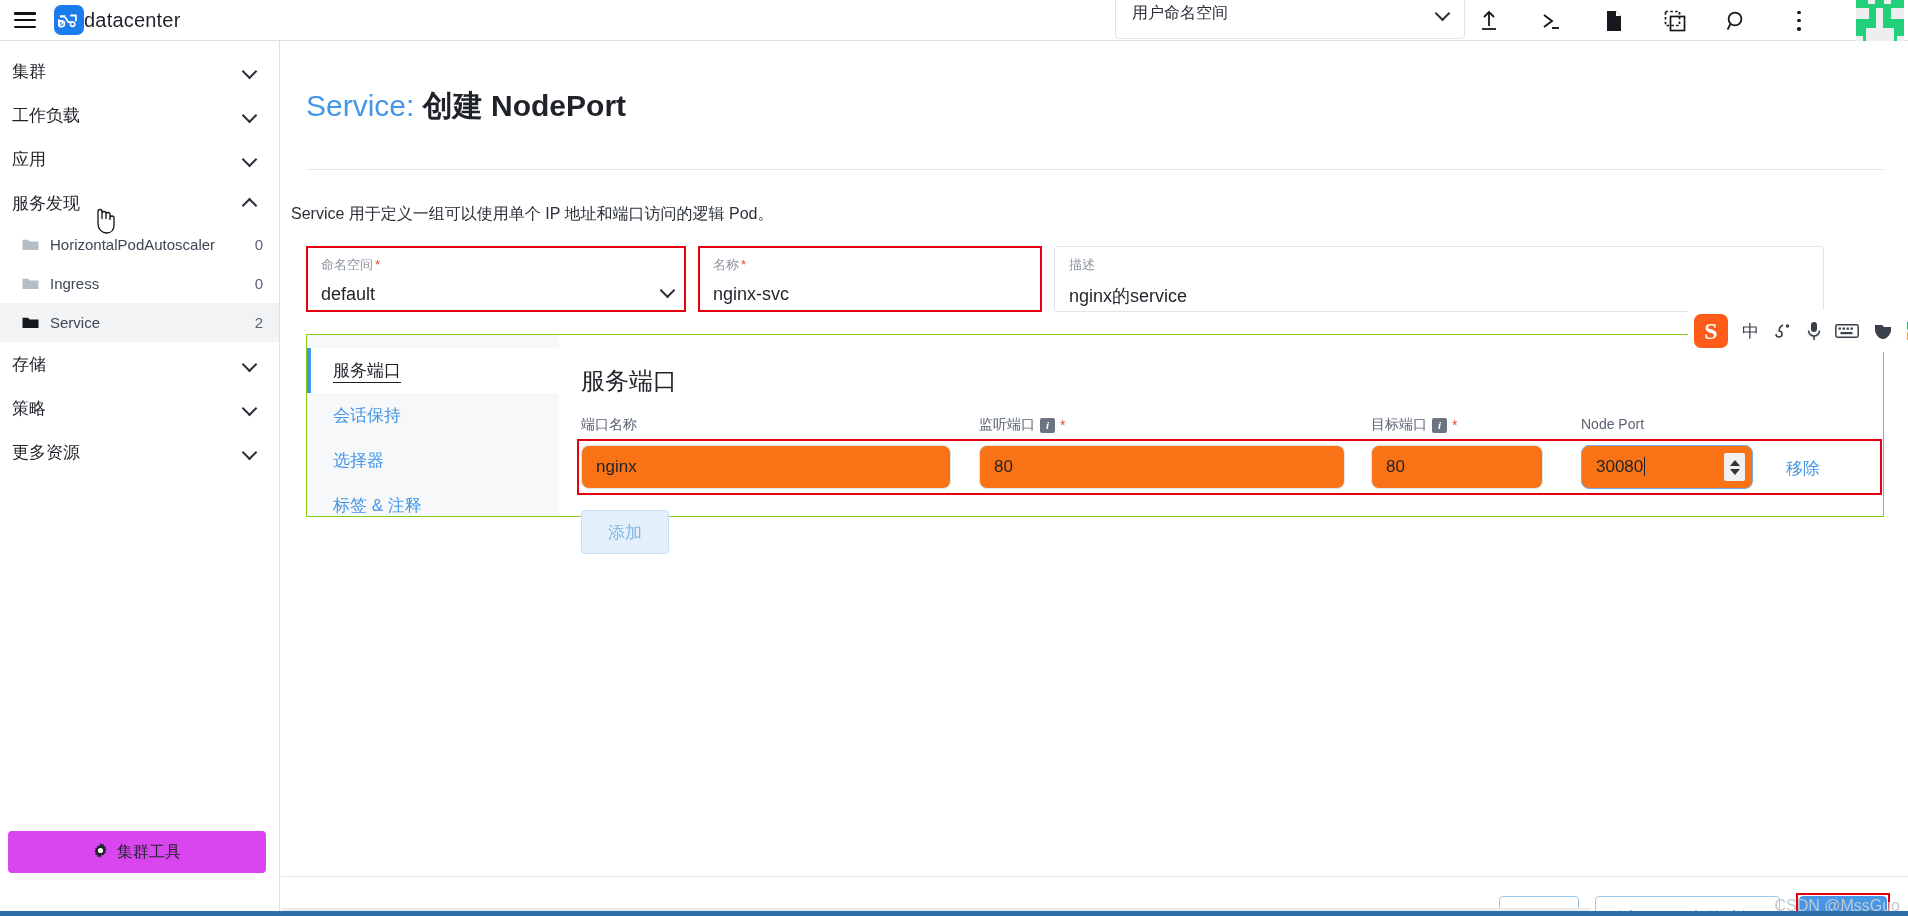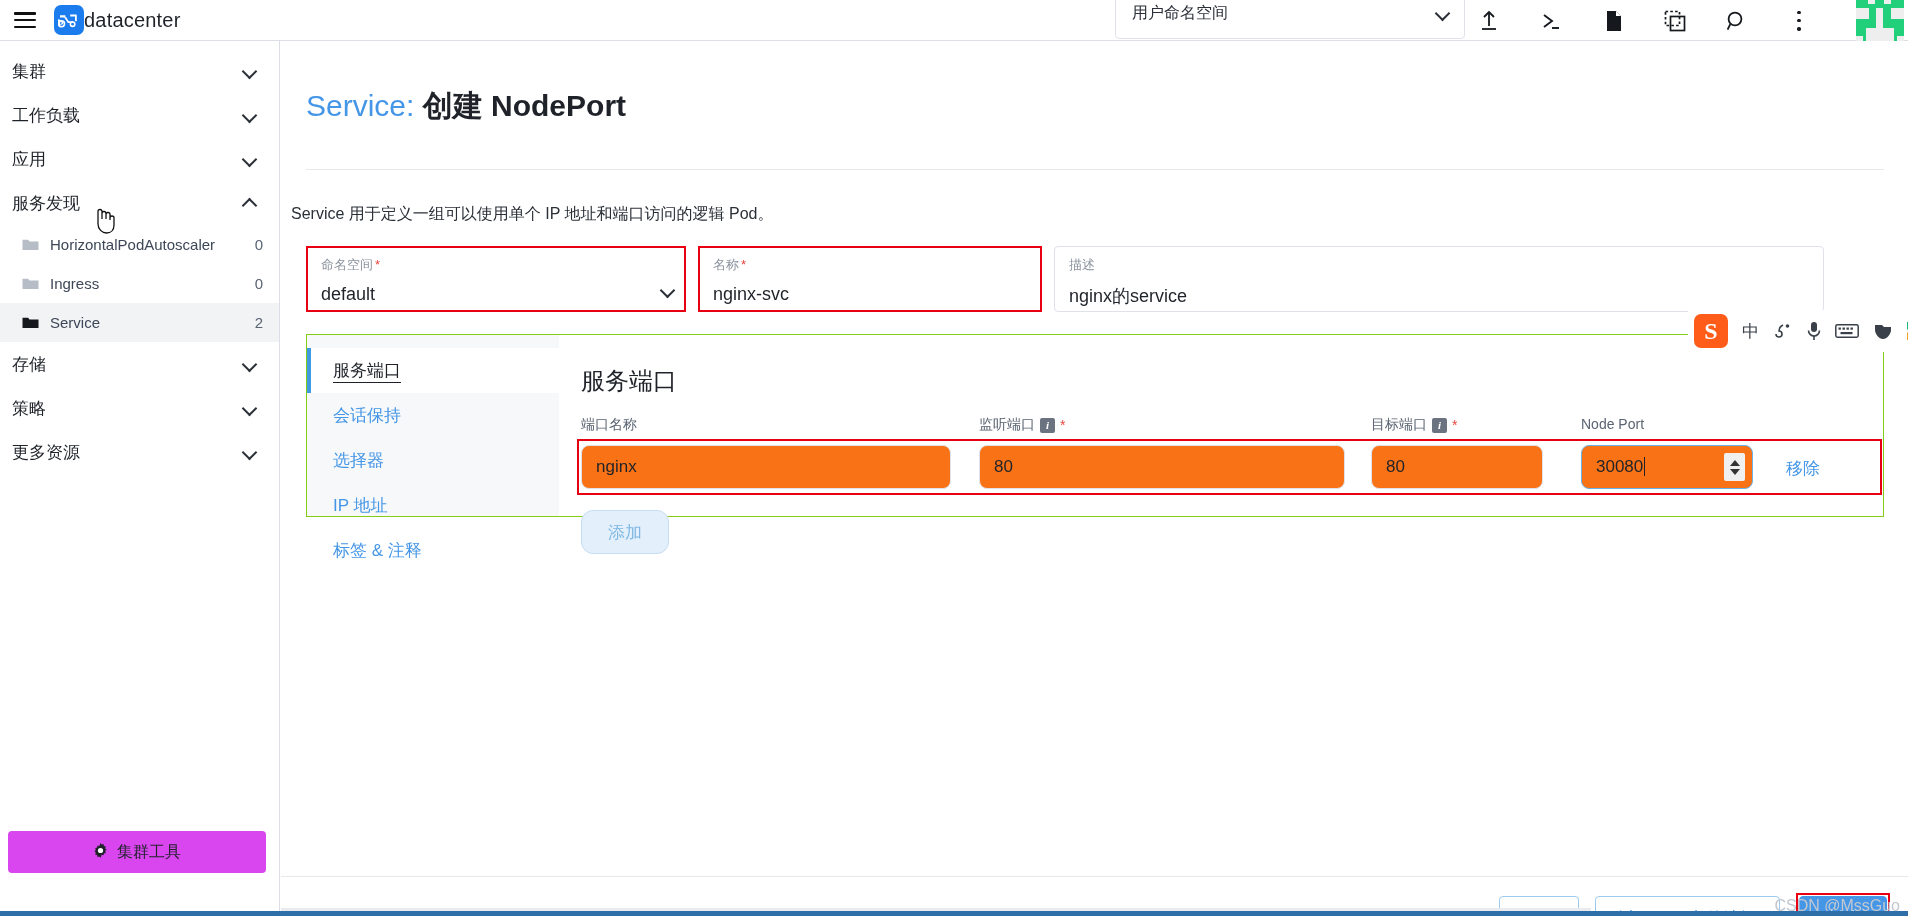--- a/index.html
+++ b/index.html
@@ -151,21 +151,21 @@
     position: absolute; right: 7px; top: 50%; transform: translateY(-50%);
     width: 21px; height: 28px; background: #f0f0f0; border-radius: 2px;
     display: flex; flex-direction: column; align-items: center; justify-content: center; gap: 3px; cursor: pointer;
   }
   .spinner .up, .spinner .dn { width: 0; height: 0; border-left: 5px solid transparent; border-right: 5px solid transparent; }
   .spinner .up { border-bottom: 6px solid #333; }
   .spinner .dn { border-top: 6px solid #333; }
   #remove-link { position: absolute; left: 1205px; top: 12px; font-size: 17px; color: #4596e6; cursor: pointer; }
   #btn-add {
     position: absolute; left: 22px; top: 175px; width: 88px; height: 44px;
-    background: #e3f0fb; border: 1px solid #c5def3; border-radius: 12px;
+    background: #e3f0fb; border: 1px solid #c5def3; border-radius: 4px;
     color: #7fb8e4; font-size: 17px; display: flex; align-items: center; justify-content: center; cursor: pointer; font-family: Liberation Serif, serif;
   }
 
   
   #footer-rule { position: absolute; left: 0; top: 835px; width: 1627px; height: 1px; background: #e6e8eb; }
   #footer { position: absolute; right: 18px; top: 852px; display: flex; align-items: center; gap: 16px; }
   .ftbtn {
     height: 44px; border-radius: 4px; display: flex; align-items: center; justify-content: center;
     font-size: 17px; cursor: pointer; padding: 0 22px;
   }
@@ -387,23 +387,20 @@
     <div id="card">
       <div id="tabcol">
         <div class="tab active">
           <span class="tlabel">服务端口</span>
         </div>
         <div class="tab">
           <span class="tlabel">会话保持</span>
         </div>
         <div class="tab">
           <span class="tlabel">选择器</span>
-        </div>
-        <div class="tab">
-          <span class="tlabel">IP 地址</span>
         </div>
         <div class="tab">
           <span class="tlabel">标签 &amp; 注释</span>
         </div>
       </div>
 
       <div id="panel">
         <div id="panel-title">服务端口</div>
 
         <div id="port-labels">

